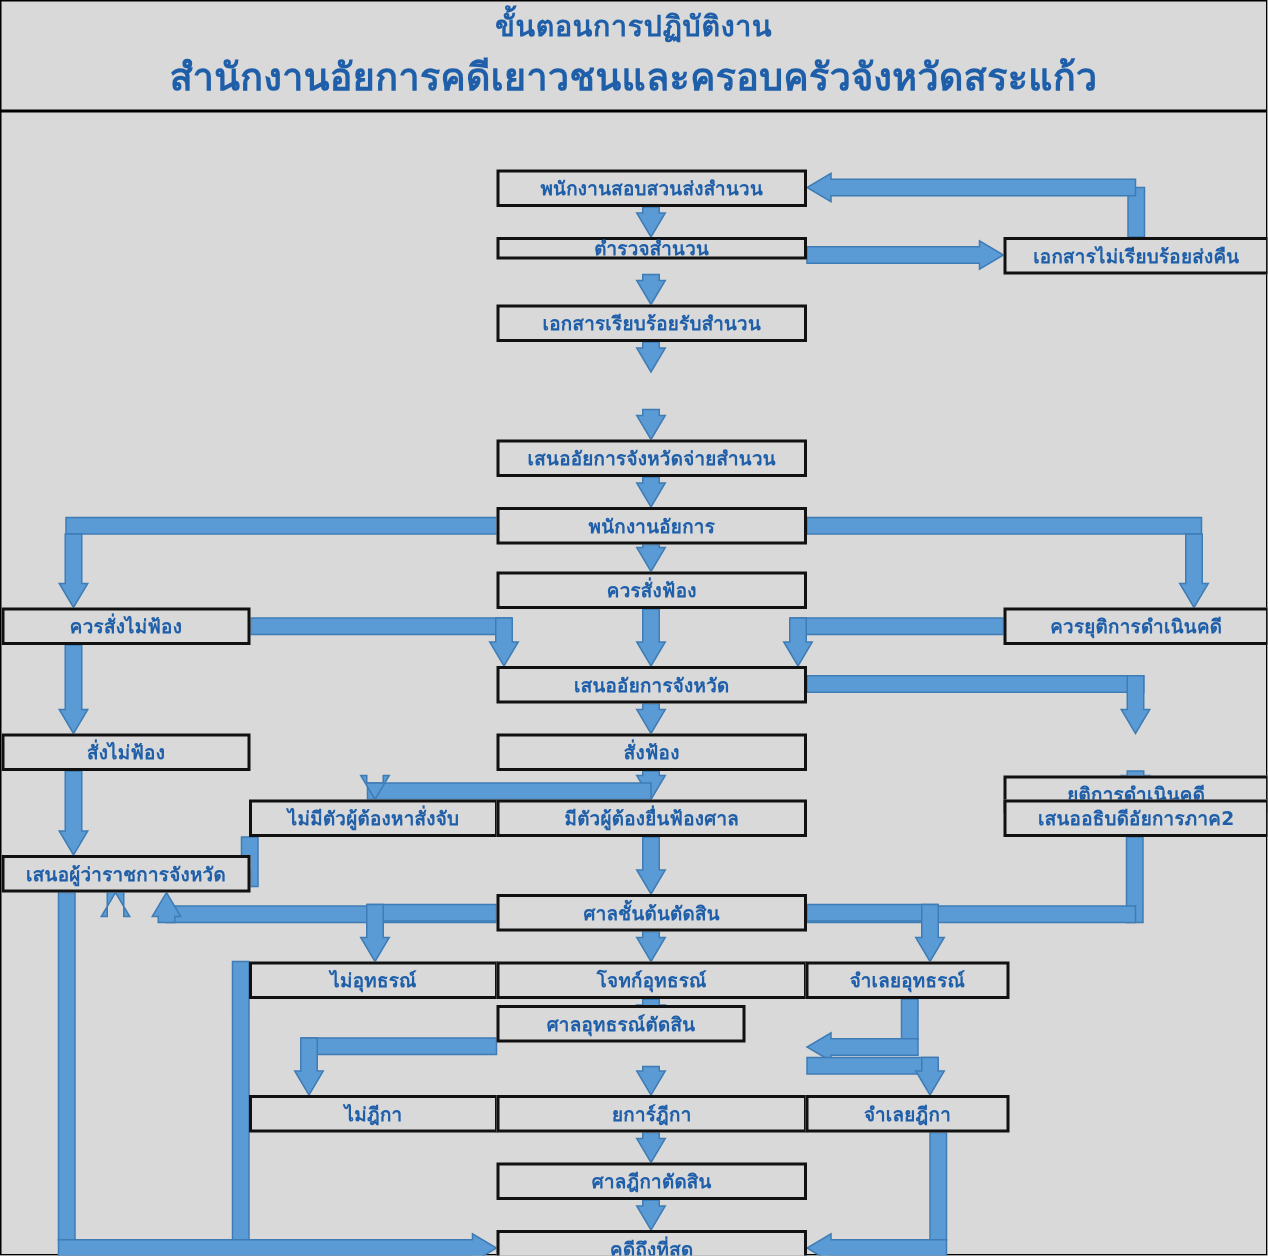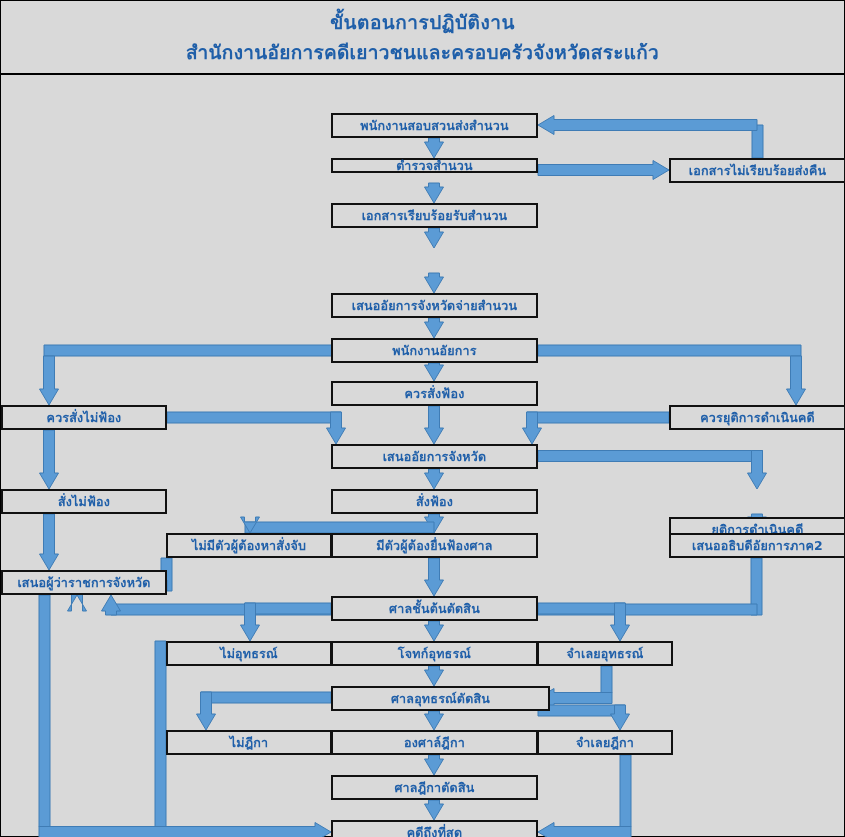--- a/index.html
+++ b/index.html
@@ -17,21 +17,21 @@
     background:#d9d9d9;
     border:1px solid #000;
     box-sizing:border-box;
     display:flex;flex-direction:column;align-items:center;justify-content:center;
   }
   .title1{
     color:#1f5fa9;font-weight:bold;font-size:19px;letter-spacing:.5px;
     margin-bottom:9px;text-align:left;line-height:1.1;
   }
   .title2{
-    color:#1f5fa9;font-weight:bold;font-size:19px;letter-spacing:.3px;
+    color:#1f5fa9;font-weight:bold;font-size:25px;letter-spacing:.3px;
     text-align:center;line-height:1.1;
   }
 
   
   .canvas{
     position:absolute;left:0;top:74px;width:845px;height:763px;
     background:#d9d9d9;border:1px solid #000;box-sizing:border-box;
   }
   .layer{position:absolute;left:0;top:0;width:843px;height:761px;}
   svg.arrows{position:absolute;left:0;top:0;width:843px;height:761px;overflow:visible;}
@@ -179,28 +179,28 @@
         </div>
         <div class="node" style="left: 165px; top: 566px; width: 166px; height: 25px;">
           <span>ไม่อุทธรณ์</span>
         </div>
         <div class="node" style="left: 330px; top: 566px; width: 207px; height: 25px;">
           <span>โจทก์อุทธรณ์</span>
         </div>
         <div class="node" style="left: 536px; top: 566px; width: 136px; height: 25px;">
           <span>จำเลยอุทธรณ์</span>
         </div>
-        <div class="node" style="left: 330px; top: 611px; width: 219px; height: 25px;">
+        <div class="node" style="left: 330px; top: 595px; width: 166px; height: 25px;">
           <span>ศาลอุทธรณ์ตัดสิน</span>
         </div>
         <div class="node" style="left: 165px; top: 655px; width: 166px; height: 25px;">
           <span>ไม่ฎีกา</span>
         </div>
         <div class="node" style="left: 330px; top: 655px; width: 207px; height: 25px;">
-          <span>องศาล์ฎีกา</span>
+          <span>ยการ์ฎีกา</span>
         </div>
         <div class="node" style="left: 536px; top: 655px; width: 136px; height: 25px;">
           <span>จำเลยฎีกา</span>
         </div>
         <div class="node" style="left: 330px; top: 700px; width: 207px; height: 25px;">
           <span>ศาลฎีกาตัดสิน</span>
         </div>
         <div class="node" style="left: 330px; top: 745px; width: 207px; height: 25px;">
           <span>คดีถึงที่สุด</span>
         </div>

